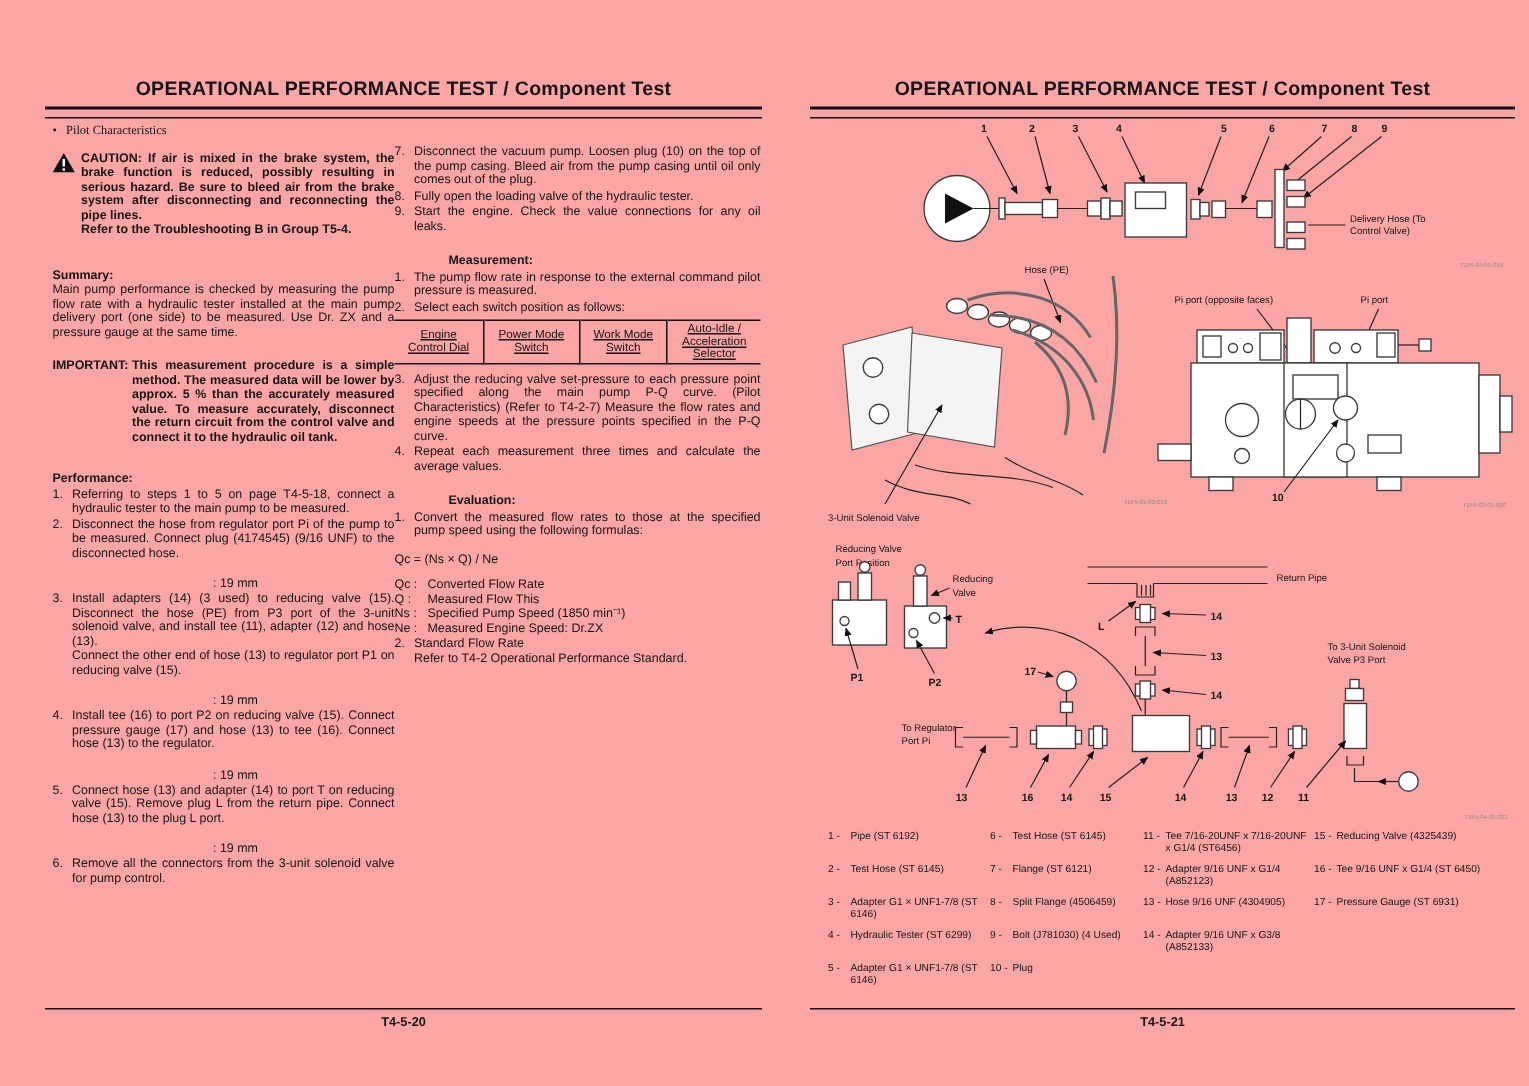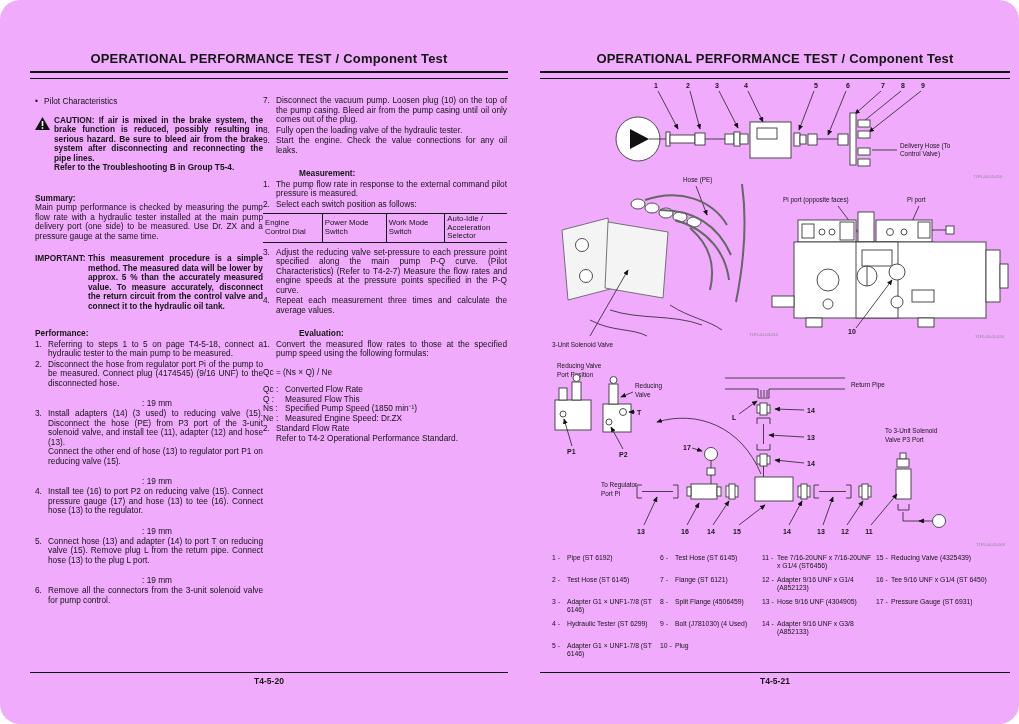--- a/index.html
+++ b/index.html
@@ -1,31 +1,31 @@
 <!DOCTYPE html>
 <html><head>
 <meta charset="utf-8">
 <style>
   html,body{margin:0;padding:0;background:#fff;}
-  .sheet{position:relative;width:1019px;height:724px;background:#f0abfc;overflow:hidden;
-         font-family:"Liberation Sans",sans-serif;color:#151515;border-radius:20px;}
+  .sheet{position:relative;width:1019px;height:724px;background:#fca5a5;overflow:hidden;
+         font-family:"Liberation Sans",sans-serif;color:#151515;}
   .page{position:absolute;top:0;height:724px;}
   .page.left{left:30px;width:478px;}
   .page.right{left:540px;width:470px;}
   .ptitle{position:absolute;top:51px;left:0;width:100%;text-align:center;
           font-size:13px;font-weight:bold;letter-spacing:.2px;white-space:nowrap;}
   .rule2{position:absolute;top:71px;left:0;right:0;height:5px;
          border-top:2.5px solid #111;border-bottom:1px solid #111;}
   .frule{position:absolute;top:672px;left:0;right:0;border-top:1.2px solid #111;}
   .fnum{position:absolute;top:676px;left:0;width:100%;text-align:center;
         font-size:8.5px;font-weight:bold;}
   .col{position:absolute;font-size:8.3px;line-height:9.5px;}
   .col1{left:5px;top:82px;width:228px;}
   .col2{left:233px;top:95px;width:244px;}
-  .bullet{display:flex;margin-top:15px;}
+  .bullet{display:flex;margin-top:0;font-family:Liberation Serif, serif;}
   .bullet .dot{width:9px;flex:none;}
   .bullet .dot::before{content:"•";}
   .caution{display:flex;margin-top:9px;}
   .caution .cicon{width:19px;flex:none;padding-top:1px;}
   .caution .ctext{flex:1;font-weight:bold;text-align:justify;white-space:pre-line;}
   .hdg{font-weight:bold;margin-top:0;}
   .mt10{margin-top:10px;} .mt14{margin-top:14px;padding-left:36px;} .mt18{margin-top:18px;} .mt21{margin-top:21px;}
   .para{text-align:justify;white-space:pre-line;}
   .imp{display:flex;margin-top:13px;}
   .imp .ilabel{width:53px;flex:none;font-weight:bold;}
@@ -36,21 +36,21 @@
   .wrow{display:flex;align-items:center;margin:11px 0 1px 13px;height:9px;flex-direction:column;}
   .wrow .wlabel{margin-left:3px;}
   .deflist{margin-top:8px;}
   .def{display:flex;}
   .def .dk{width:22px;flex:none;}
   .formula{margin-top:9px;}
   table.sw{border-collapse:collapse;width:100%;margin:4px 0 5px 0;font-size:7.8px;line-height:8.6px;
            border-top:1.6px solid #111;border-bottom:1.6px solid #111;}
   table.sw th{font-weight:normal;border-bottom:1.4px solid #111;}
   table.sw th,table.sw td{border-left:1px solid #111;border-right:1px solid #111;
-           text-align:left;vertical-align:middle;padding:1px 2px;white-space:pre-line;}
+           text-align:center;vertical-align:middle;padding:1px 2px;white-space:pre-line;text-decoration:underline;}
   table.sw th:first-child,table.sw td:first-child{border-left:none;}
   table.sw th:last-child,table.sw td:last-child{border-right:none;}
   table.sw td{height:11px;}
   svg text{font-family:"Liberation Sans",sans-serif;fill:#151515;}
   svg .lab{font-size:6.4px;}
   svg .num{font-size:7px;font-weight:bold;}
   svg .fig{font-size:4px;fill:#8a8a8a;}
   svg .ln{stroke:#222;stroke-width:.8;fill:none;}
   svg .shape{stroke:#3a3a3a;stroke-width:.9;fill:#fff;}
   svg .shapeg{stroke:#555;stroke-width:.8;fill:#f4f4f4;}

